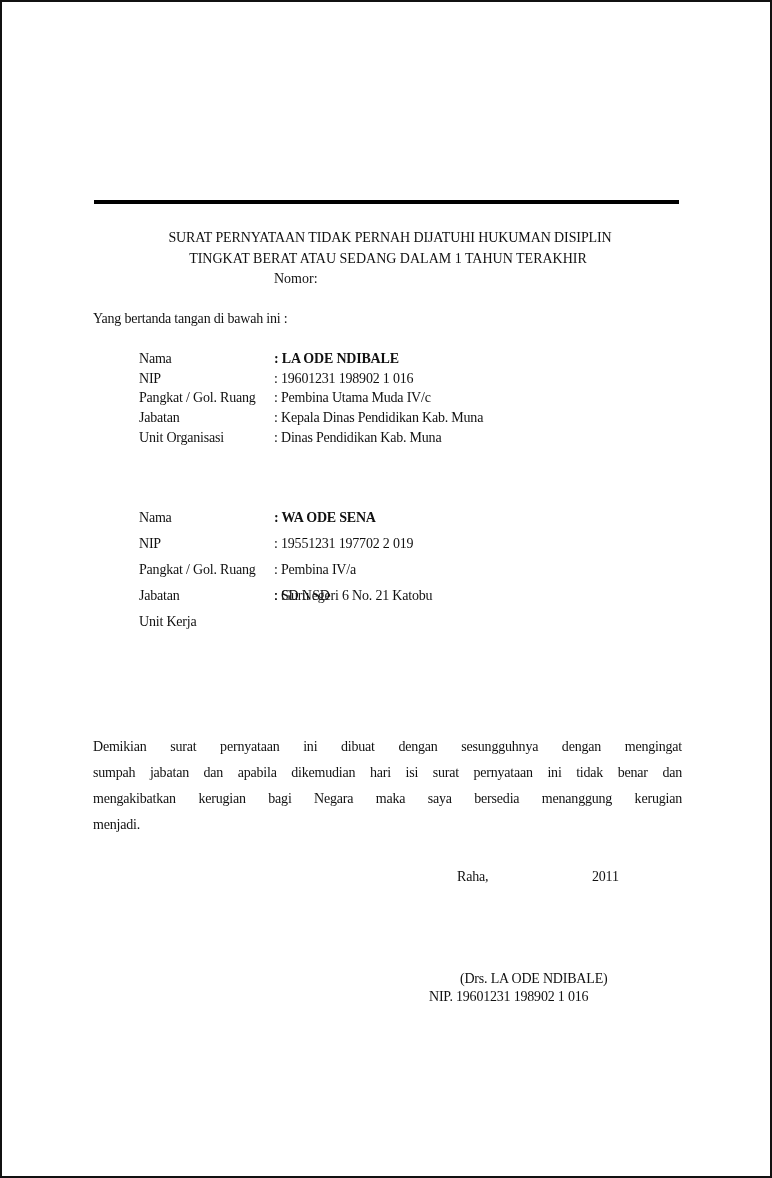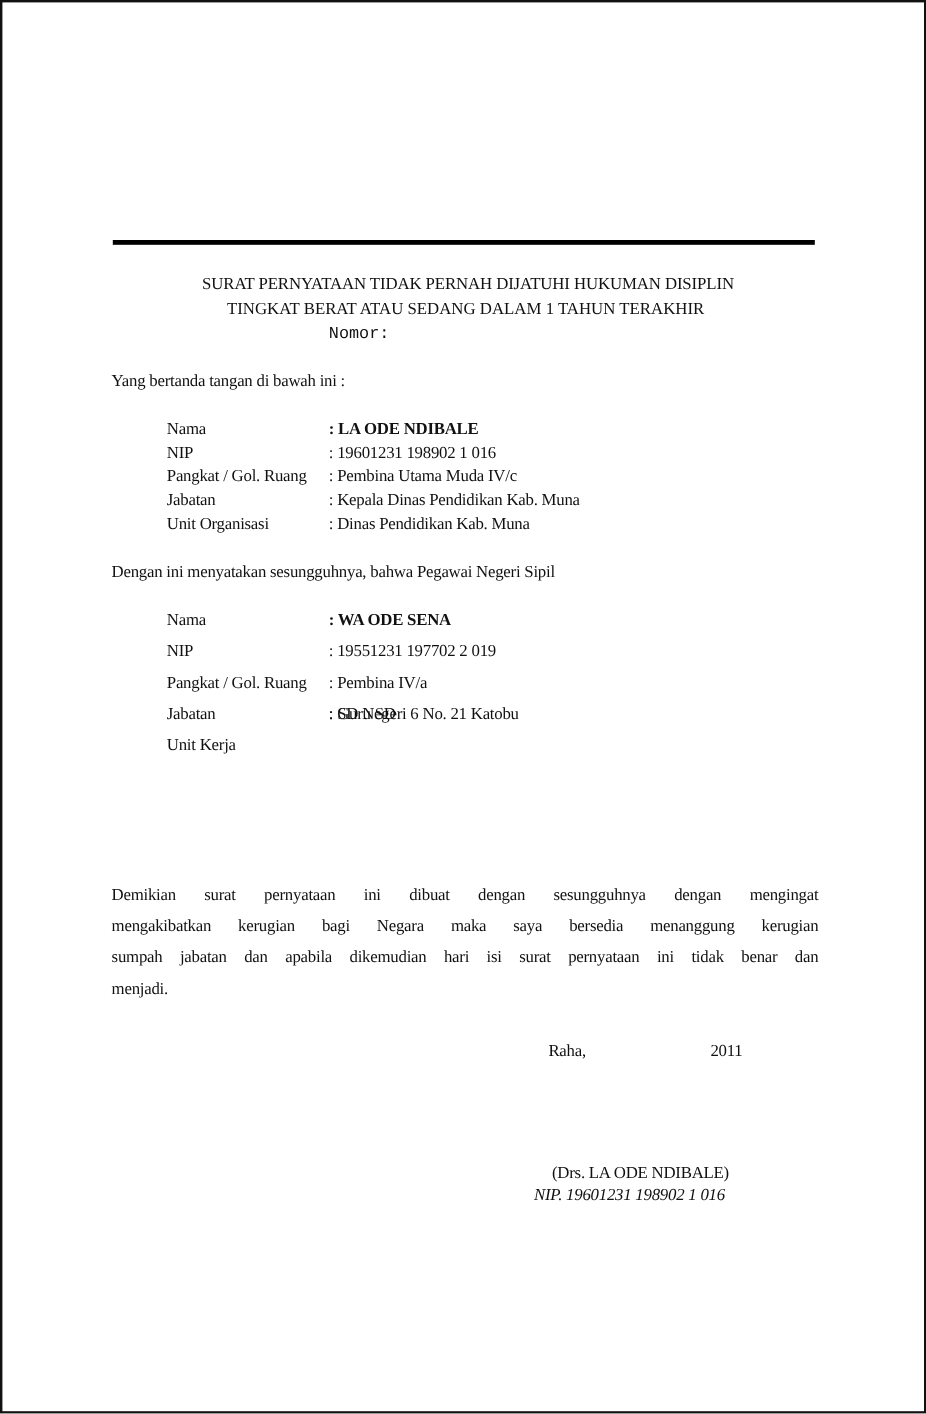--- a/index.html
+++ b/index.html
@@ -39,21 +39,21 @@
       left: 0; width: 772px; top: 228px;
       text-align: center; font-size: 14px; letter-spacing: -0.1px;
       padding-left: 0;
     }
     .title1 span { display: inline-block; margin-left: 4px; }
     .title2 {
       left: 0; width: 772px; top: 249px;
       text-align: center; font-size: 14px;
     }
     .title2 span { text-underline-offset: 2px; }
-    .nomor { left: 272px; top: 269px; font-size: 14px; font-family: Liberation Mono, monospace; }
+    .nomor { left: 272px; top: 269px; font-size: 14px; }
     .intro { left: 91px; top: 309px; }
     .kv-label { left: 137px; }
     .kv-value { left: 272px; }
     .bold { font-weight: bold; }
     .para {
       position: absolute;
       left: 91px;
       width: 589px;
       font-size: 14px;
       letter-spacing: -0.2px;
@@ -65,21 +65,21 @@
       text-align: justify;
       text-align-last: justify;
       white-space: normal;
       height: 26px;
       line-height: 26px;
     }
     .para .line.last { text-align-last: left; }
     .sig-place { left: 455px; top: 867px; }
     .sig-year { left: 590px; top: 867px; }
     .sig-name { left: 458px; top: 969px; }
-    .sig-nip { left: 443px; top: 987px; font-style: italic; }
+    .sig-nip { left: 427px; top: 987px; }
   </style>
 </head>
 <body>
 
 <div class="page">
   <div class="rule"></div>
 
   <div class="abs title1">
     <span>SURAT PERNYATAAN  TIDAK PERNAH DIJATUHI  HUKUMAN DISIPLIN</span>
   </div>
@@ -100,21 +100,20 @@
     <div class="abs t13 kv-label" style="top:388px">Pangkat / Gol. Ruang</div>
     <div class="abs t13 kv-value" style="top:388px">: Pembina  Utama  Muda IV/c</div>
 
     <div class="abs t13 kv-label" style="top:408px">Jabatan</div>
     <div class="abs t13 kv-value" style="top:408px">: Kepala Dinas Pendidikan  Kab. Muna</div>
 
     <div class="abs t13 kv-label" style="top:428px">Unit  Organisasi</div>
     <div class="abs t13 kv-value" style="top:428px">: Dinas  Pendidikan  Kab. Muna</div>
   </div>
 
-  <div class="abs t13 intro" style="top:468px">Dengan ini menyatakan  sesungguhnya,  bahwa Pegawai Negeri Sipil</div>
 
   <div>
     <div class="abs t13 kv-label" style="top:508px">Nama</div>
     <div class="abs t13 kv-value bold" style="top:508px">: WA ODE SENA</div>
 
     <div class="abs t13 kv-label" style="top:534px">NIP</div>
     <div class="abs t13 kv-value" style="top:534px">: 19551231 197702 2 019</div>
 
     <div class="abs t13 kv-label" style="top:560px">Pangkat / Gol. Ruang</div>
     <div class="abs t13 kv-value" style="top:560px">: Pembina  IV/a</div>
@@ -124,22 +123,22 @@
 
     <div class="abs t13 kv-label" style="top:612px">Unit  Kerja</div>
     <div class="abs t13 kv-value" style="top:586px">: SD Negeri 6 No. 21 Katobu</div>
   </div>
 
   <div class="para" style="top:653px">
   </div>
 
   <div class="para" style="top:732px">
     <span class="line">Demikian surat pernyataan ini dibuat dengan sesungguhnya dengan mengingat</span>
+    <span class="line">sumpah jabatan dan apabila dikemudian hari isi surat pernyataan ini tidak benar dan</span>
     <span class="line">mengakibatkan kerugian bagi Negara maka saya bersedia menanggung kerugian</span>
-    <span class="line">sumpah jabatan dan apabila dikemudian hari isi surat pernyataan ini tidak benar dan</span>
     <span class="line last">menjadi.</span>
   </div>
 
   <div>
     <div class="abs t13 sig-place">Raha,</div>
     <div class="abs t13 sig-year">2011</div>
     <div class="abs t13 sig-name">(Drs. LA ODE NDIBALE)</div>
     <div class="abs t13 sig-nip">NIP. 19601231 198902 1 016</div>
   </div>
 </div>

